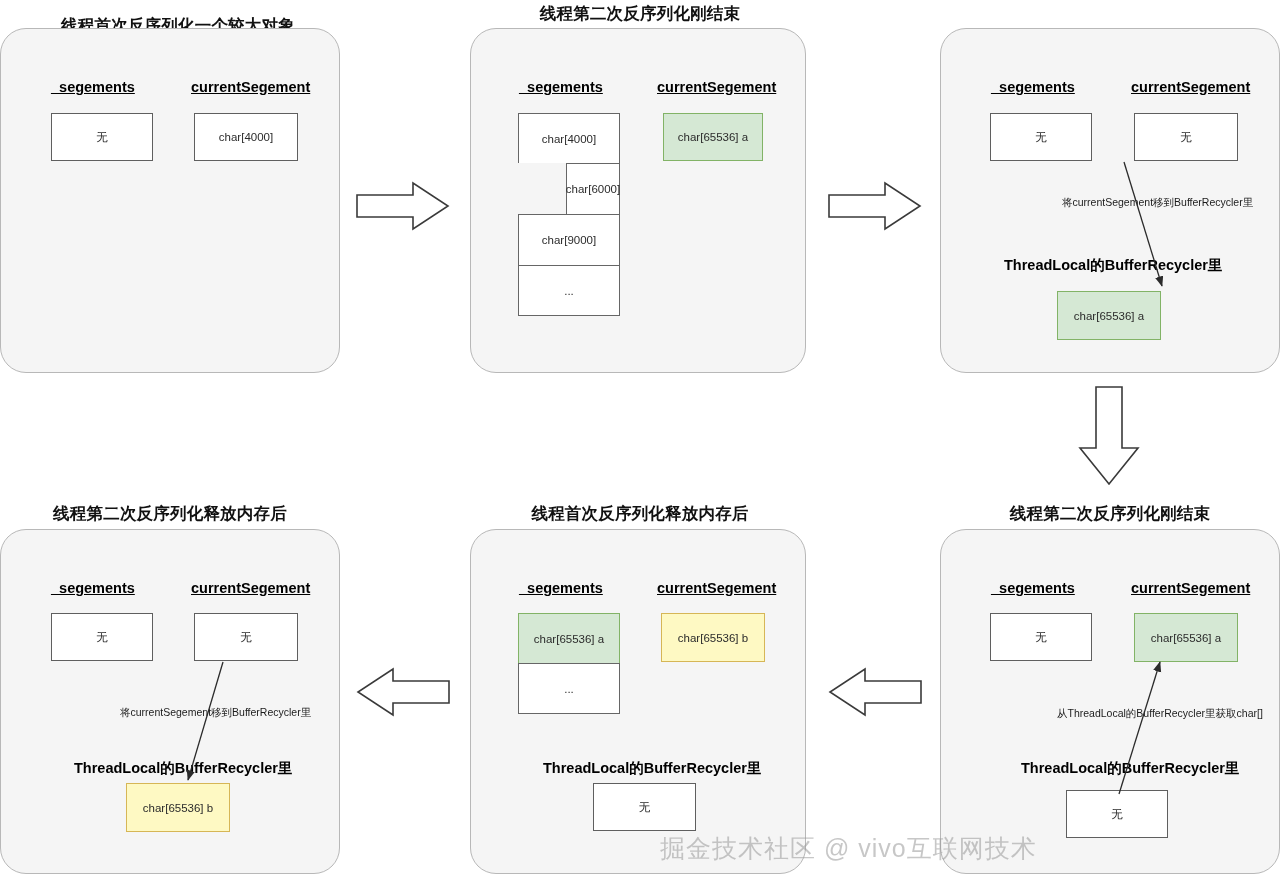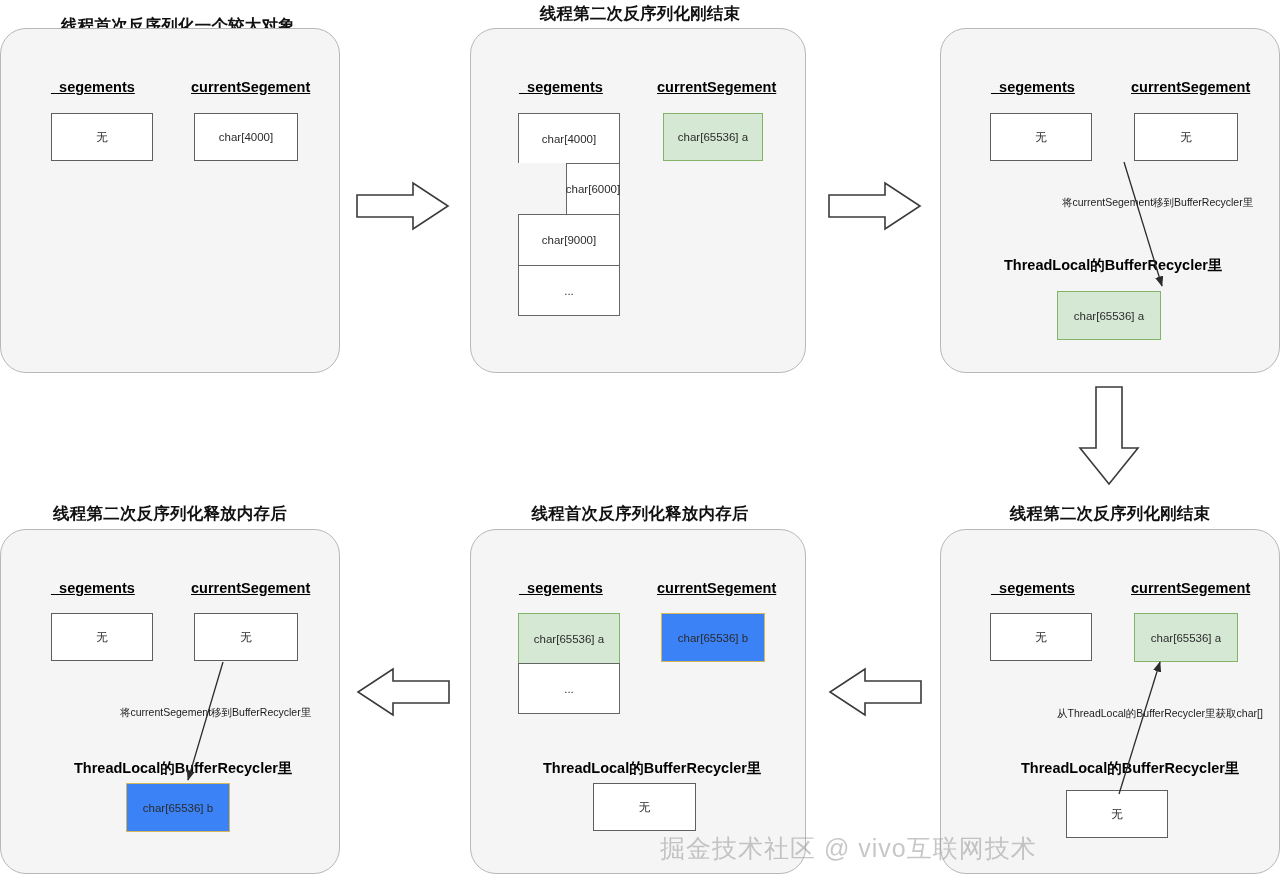--- a/index.html
+++ b/index.html
@@ -44,21 +44,21 @@
     border:1.4px solid #666;
     background:#ffffff;
     display:flex;
     align-items:center;
     justify-content:center;
     font-size:11.5px;
     color:#2b2b2b;
     white-space:nowrap;
   }
   .box.green{ background:#d5e8d4; border-color:#82b366; }
-  .box.yellow{ background:#3b82f6; border-color:#d6b656;text-align:center; }
+  .box.yellow{ background:#fef9c3; border-color:#d6b656;text-align:center; }
   .box.plain{ border-color:#5f5f5f; }
   .stack{
     position:absolute;
     box-sizing:border-box;
   }
   .stack .cell{
     box-sizing:border-box;
     border:1.4px solid #666;
     border-bottom:none;
     background:#ffffff;

